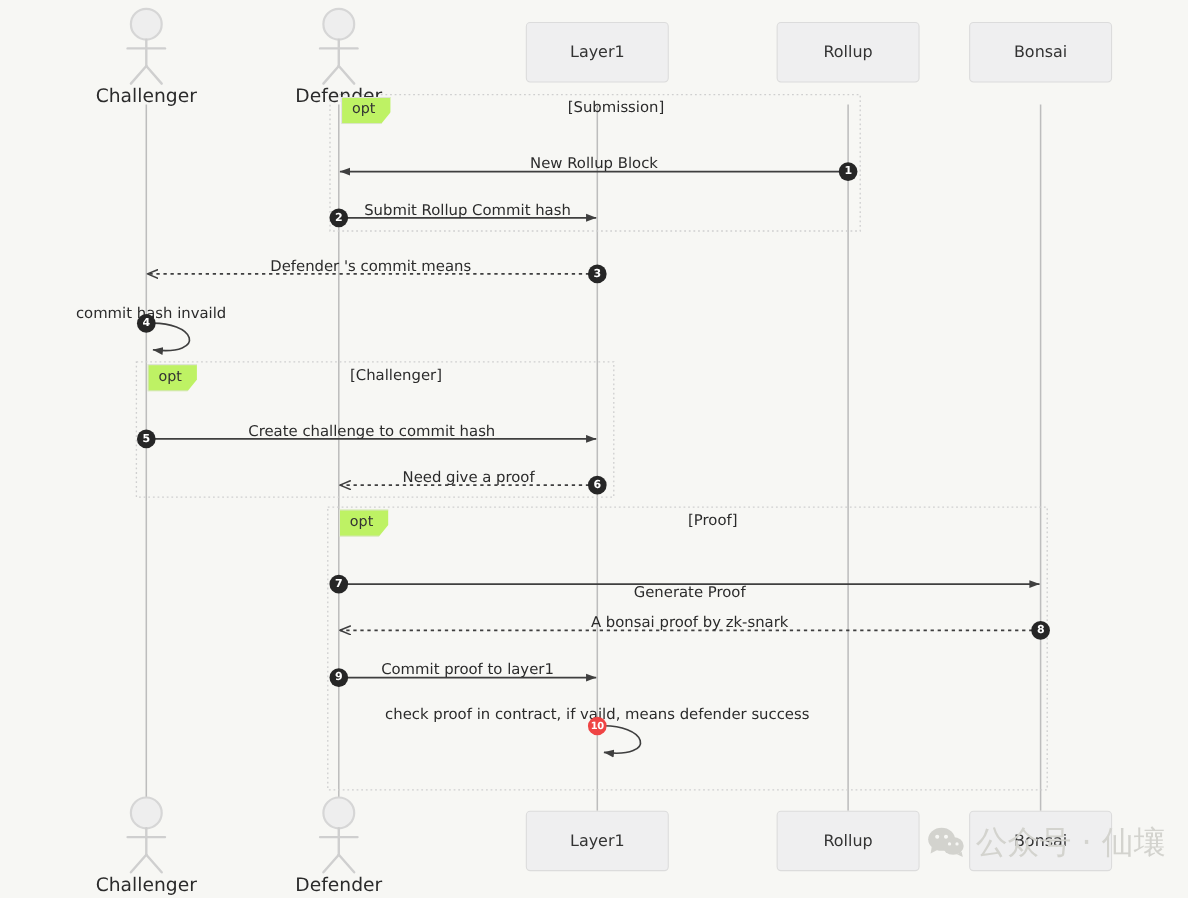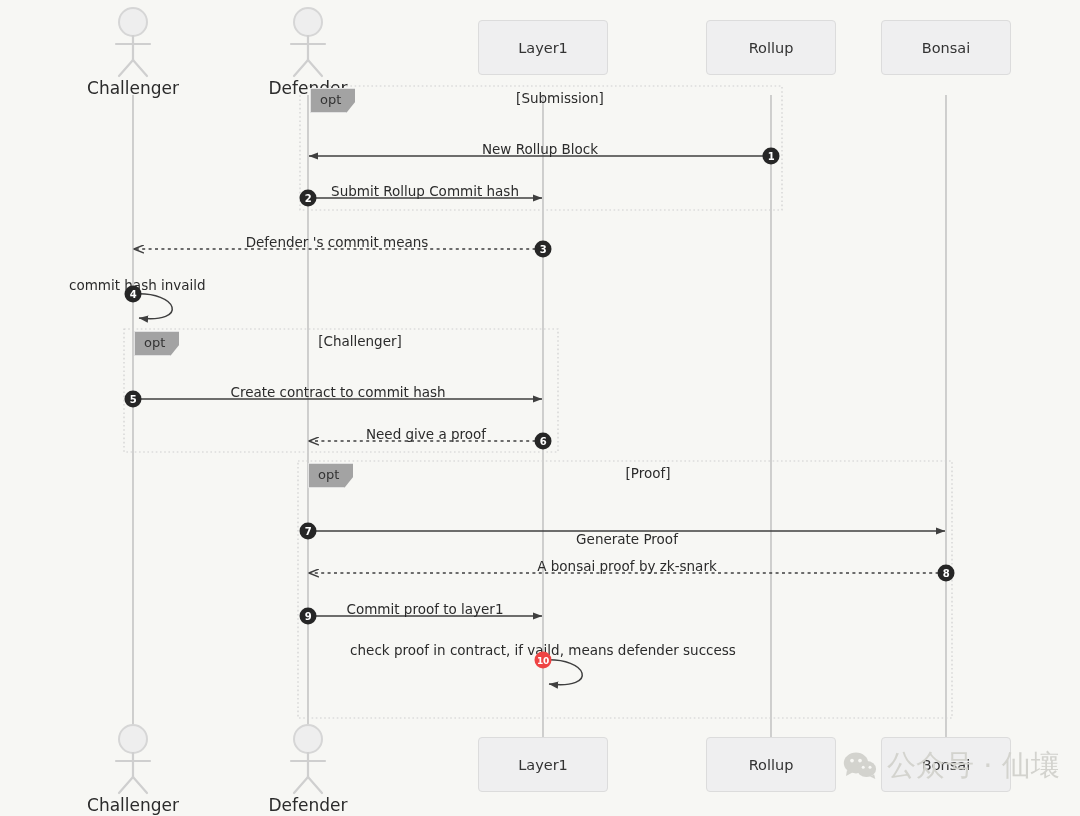--- a/index.html
+++ b/index.html
@@ -28,21 +28,21 @@
     position:absolute;
     color:#333;
     font-size:17px;
     text-align:center;
     white-space:nowrap;
     transform:translateX(-50%);
   }
   
   .frag-tag{
     position:absolute;
-    background:#a3a3a3;
+    background:#bef264;
     color:#333;
     font-size:13px;
     padding:2px 14px 3px 9px;
     box-sizing:border-box;
     border:1px solid #e2e2e2;
     border-right:none;
     clip-path:polygon(0 0,100% 0,100% 55%,80% 100%,0 100%);
     line-height:18px;
     text-align:center;
   }
@@ -188,21 +188,21 @@
       <div class="frag-tag" style="left: 134px; top: 331px;">opt</div>
       <div class="frag-title" style="left: 360px; top: 333px; color: rgb(43, 43, 43);">[Challenger]</div>
       <div class="frag-tag" style="left: 308px; top: 463px;">opt</div>
       <div class="frag-title" style="left: 648px; top: 465px; color: rgb(43, 43, 43);">[Proof]</div>
     </div>
   <div id="msglabels">
       <div class="msg-label" style="left: 540px; top: 141px; color: rgb(43, 43, 43);">New Rollup Block</div>
       <div class="msg-label" style="left: 425px; top: 183px; color: rgb(43, 43, 43);">Submit Rollup Commit hash</div>
       <div class="msg-label" style="left: 337px; top: 234px; color: rgb(43, 43, 43);">Defender 's commit means</div>
       <div class="msg-label" style="left: 69px; top: 277px; color: rgb(43, 43, 43); transform: none;">commit hash invaild</div>
-      <div class="msg-label" style="left: 338px; top: 384px; color: rgb(43, 43, 43);">Create contract to commit hash</div>
+      <div class="msg-label" style="left: 338px; top: 384px; color: rgb(43, 43, 43);">Create challenge to commit hash</div>
       <div class="msg-label" style="left: 426px; top: 426px; color: rgb(43, 43, 43);">Need give a proof</div>
       <div class="msg-label" style="left: 627px; top: 516px; color: rgb(43, 43, 43); margin-top: 15px;">Generate Proof</div>
       <div class="msg-label" style="left: 627px; top: 558px; color: rgb(43, 43, 43);">A bonsai proof by zk-snark</div>
       <div class="msg-label" style="left: 425px; top: 601px; color: rgb(43, 43, 43);">Commit proof to layer1</div>
       <div class="msg-label" style="left: 543px; top: 642px; color: rgb(43, 43, 43);">check proof in contract, if vaild, means defender success</div>
     </div>
   <div id="seqnums">
       <div class="seqnum" style="left: 771px; top: 156px; background: rgb(38, 38, 38); color: rgb(255, 255, 255);">1</div>
       <div class="seqnum" style="left: 308px; top: 198px; background: rgb(38, 38, 38); color: rgb(255, 255, 255);">2</div>
       <div class="seqnum" style="left: 543px; top: 249px; background: rgb(38, 38, 38); color: rgb(255, 255, 255);">3</div>

